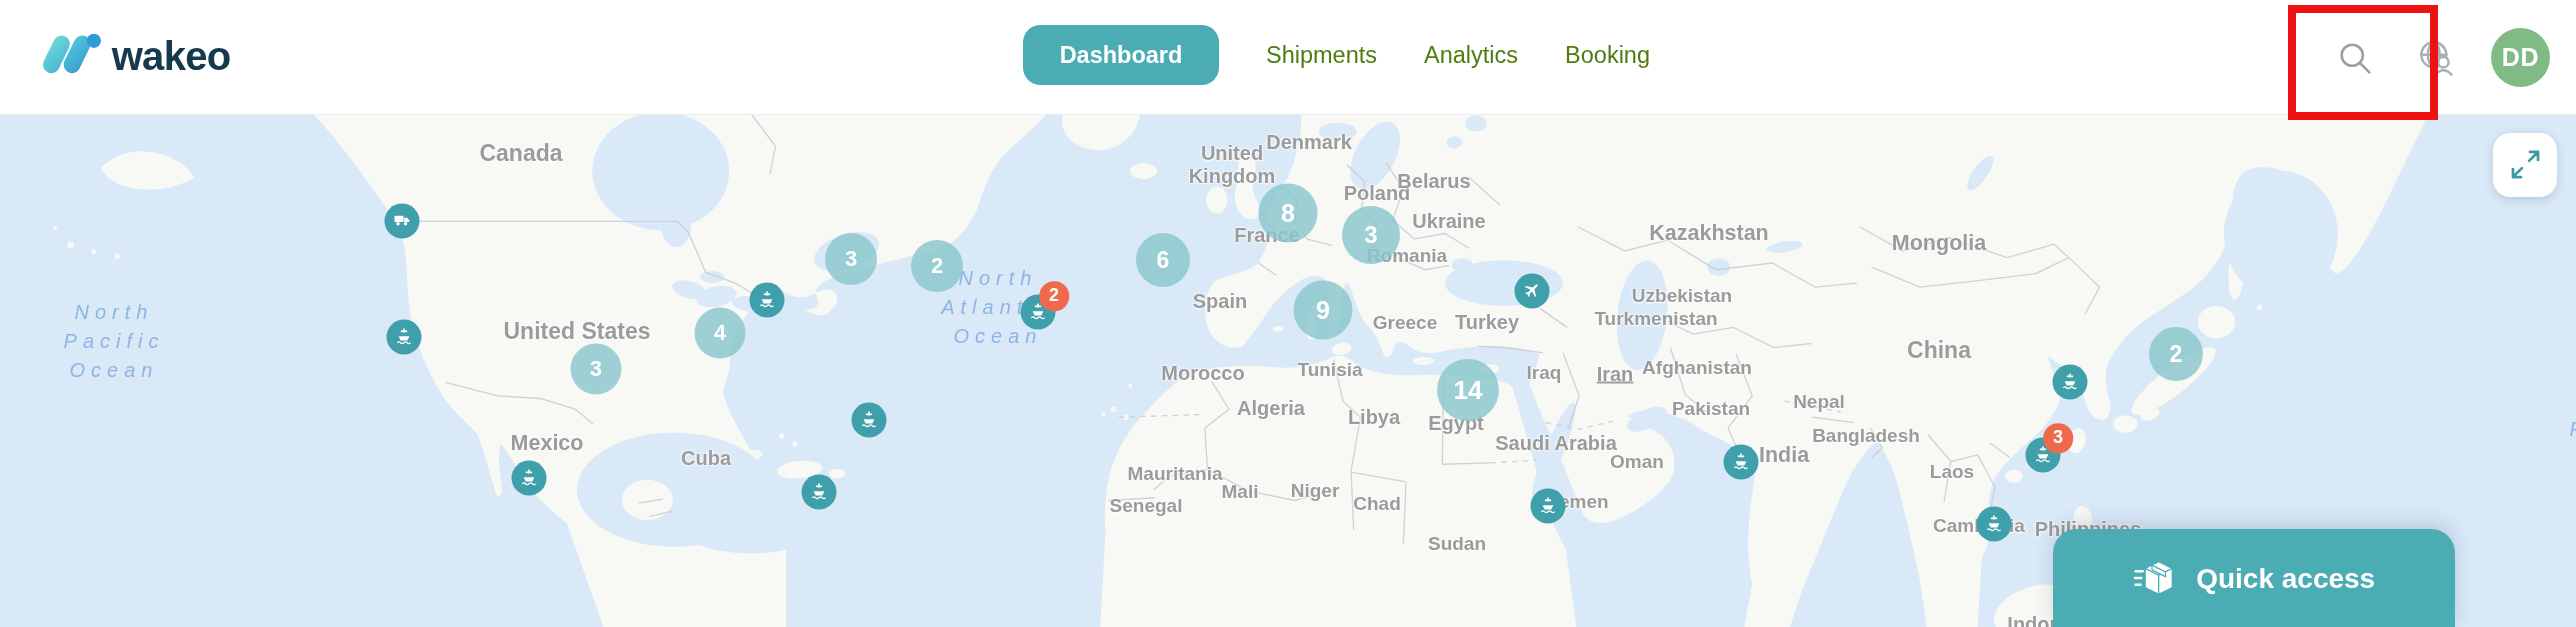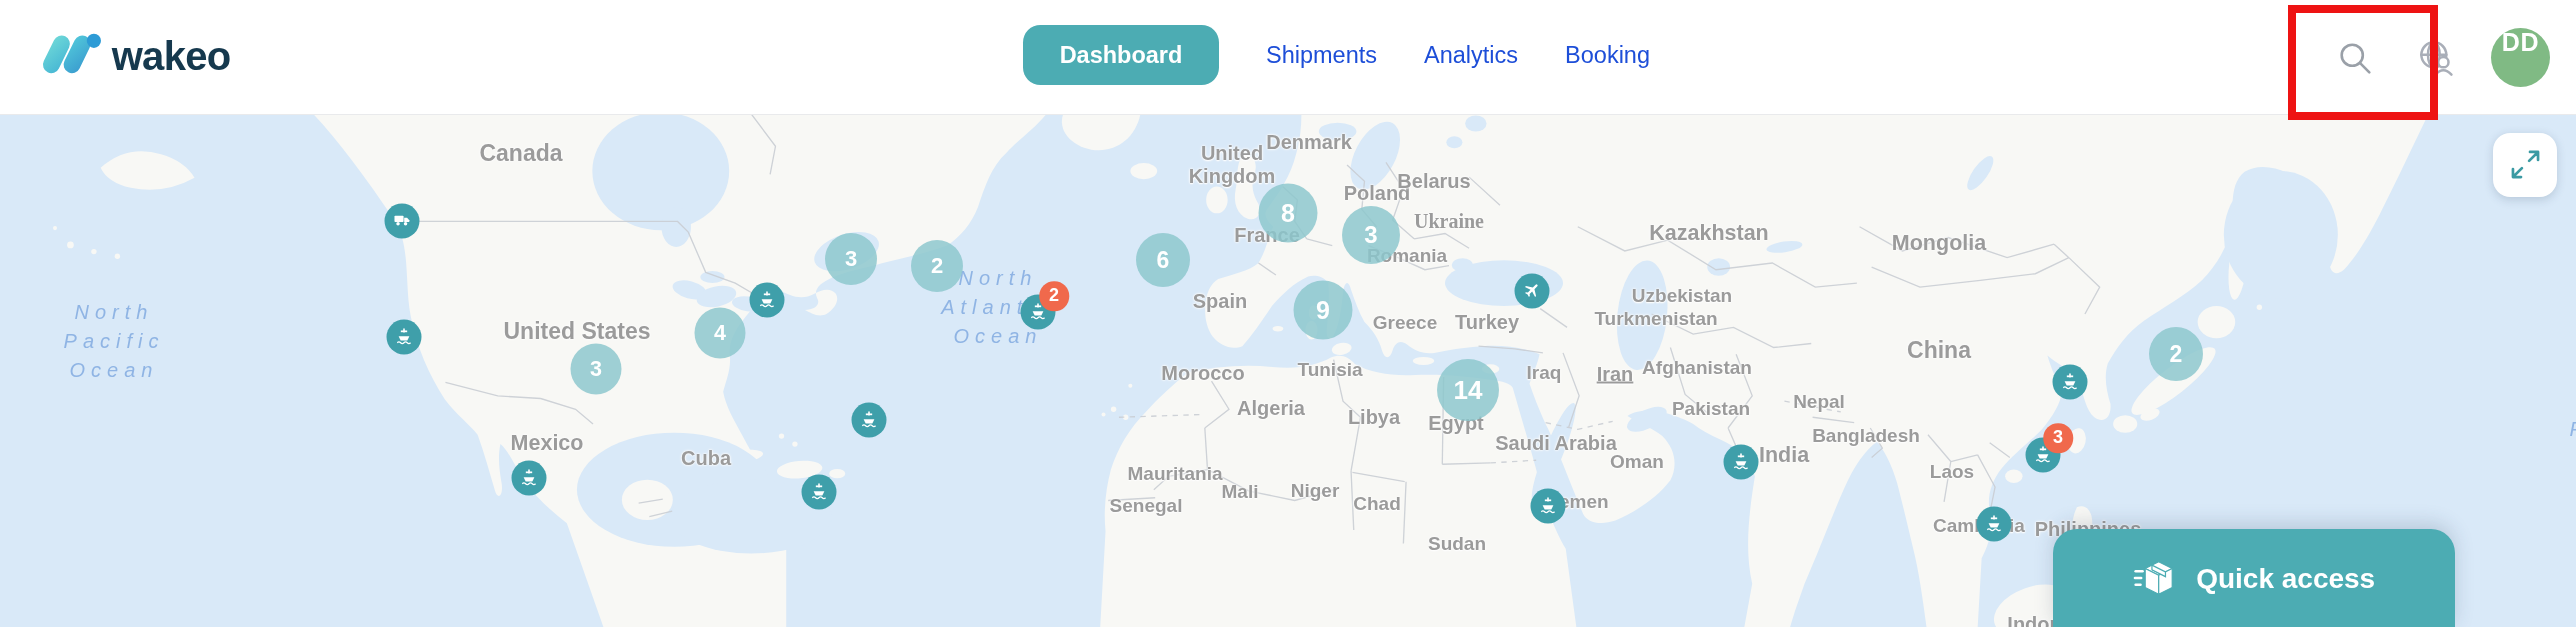--- a/index.html
+++ b/index.html
@@ -27,24 +27,24 @@
       display:flex;align-items:center;justify-content:center;pointer-events:auto;cursor:pointer;}
 
   
   #header{position:absolute;left:0;top:0;width:2576px;height:114px;background:#fff;
       border-bottom:1.3px solid #e9eaec;z-index:40;}
   #logo{position:absolute;left:39px;top:31px;display:flex;align-items:center;gap:10.7px;}
   #logo .logo-text{font-size:40px;font-weight:700;color:#16394e;letter-spacing:-0.7px;}
   #nav{position:absolute;left:1023px;top:25px;height:60px;display:flex;align-items:center;gap:47px;}
   .nav-pill{height:60px;min-width:142px;padding:0 27px;border-radius:17.4px;background:#4cacb3;color:#fff;
       display:flex;align-items:center;justify-content:center;font-size:23.5px;font-weight:600;cursor:pointer;}
-  .nav-link{font-size:23.5px;font-weight:500;color:#1d4ed8;cursor:pointer;}
+  .nav-link{font-size:23.5px;font-weight:500;color:#4d7c0f;cursor:pointer;}
   .hdr-icon-btn{position:absolute;cursor:pointer;}
   #avatar{position:absolute;left:2491px;top:28px;width:59px;height:59px;border-radius:50%;
-      background:#80ba84;color:#fff;font-size:25px;font-weight:700;display:flex;align-items:flex-start;
+      background:#80ba84;color:#fff;font-size:25px;font-weight:700;display:flex;align-items:center;
       justify-content:center;letter-spacing:0.7px;cursor:pointer;}
 
   
   #annotation-box{position:absolute;left:2288px;top:5.4px;width:134px;height:99px;
       border:8.7px solid #ee1313;z-index:60;pointer-events:none;}
 
   
   #shipments-panel{position:absolute;left:121px;top:529px;width:1884px;height:99px;background:#fff;
       border-radius:32px 32px 0 0;box-shadow:0 -6.7px 23px rgba(40,60,90,.10);z-index:30;}
   #shipments-title{position:absolute;left:67px;top:42px;font-size:32px;font-weight:700;color:#2b3b52;}
@@ -213,21 +213,21 @@
       <div class="country-label" style="left: 1456px; top: 423px; font-size: 20px;">Egypt</div>
       <div class="country-label" style="left: 1556px; top: 443px; font-size: 20px;">Saudi Arabia</div>
       <div class="country-label" style="left: 1175px; top: 474px; font-size: 19px;">Mauritania</div>
       <div class="country-label" style="left: 1146px; top: 506px; font-size: 19px;">Senegal</div>
       <div class="country-label" style="left: 1240px; top: 492px; font-size: 19px;">Mali</div>
       <div class="country-label" style="left: 1315px; top: 491px; font-size: 19px;">Niger</div>
       <div class="country-label" style="left: 1377px; top: 504px; font-size: 19px;">Chad</div>
       <div class="country-label" style="left: 1457px; top: 516px; font-size: 19px; margin-top: 28px;">Sudan</div>
       <div class="country-label" style="left: 1578px; top: 502px; font-size: 19px;">Yemen</div>
       <div class="country-label" style="left: 1434px; top: 181px; font-size: 20px;">Belarus</div>
-      <div class="country-label" style="left: 1449px; top: 221px; font-size: 20px; font-family: Liberation Serif, serif;">Ukraine</div>
+      <div class="country-label" style="left: 1449px; top: 221px; font-size: 20px;">Ukraine</div>
       <div class="country-label" style="left: 1407px; top: 256px; font-size: 19px;">Romania</div>
       <div class="country-label" style="left: 1709px; top: 233px; font-size: 21.5px;">Kazakhstan</div>
       <div class="country-label" style="left: 1682px; top: 296px; font-size: 19px;">Uzbekistan</div>
       <div class="country-label" style="left: 1656px; top: 319px; font-size: 19px;">Turkmenistan</div>
       <div class="country-label" style="left: 1487px; top: 322px; font-size: 20px;">Turkey</div>
       <div class="country-label" style="left: 1405px; top: 323px; font-size: 19px;">Greece</div>
       <div class="country-label" style="left: 1544px; top: 373px; font-size: 19px;">Iraq</div>
       <div class="country-label" style="left: 1615px; top: 374px; font-size: 20px; text-decoration: underline;">Iran</div>
       <div class="country-label" style="left: 1697px; top: 368px; font-size: 19px;">Afghanistan</div>
       <div class="country-label" style="left: 1711px; top: 409px; font-size: 19px;">Pakistan</div>

